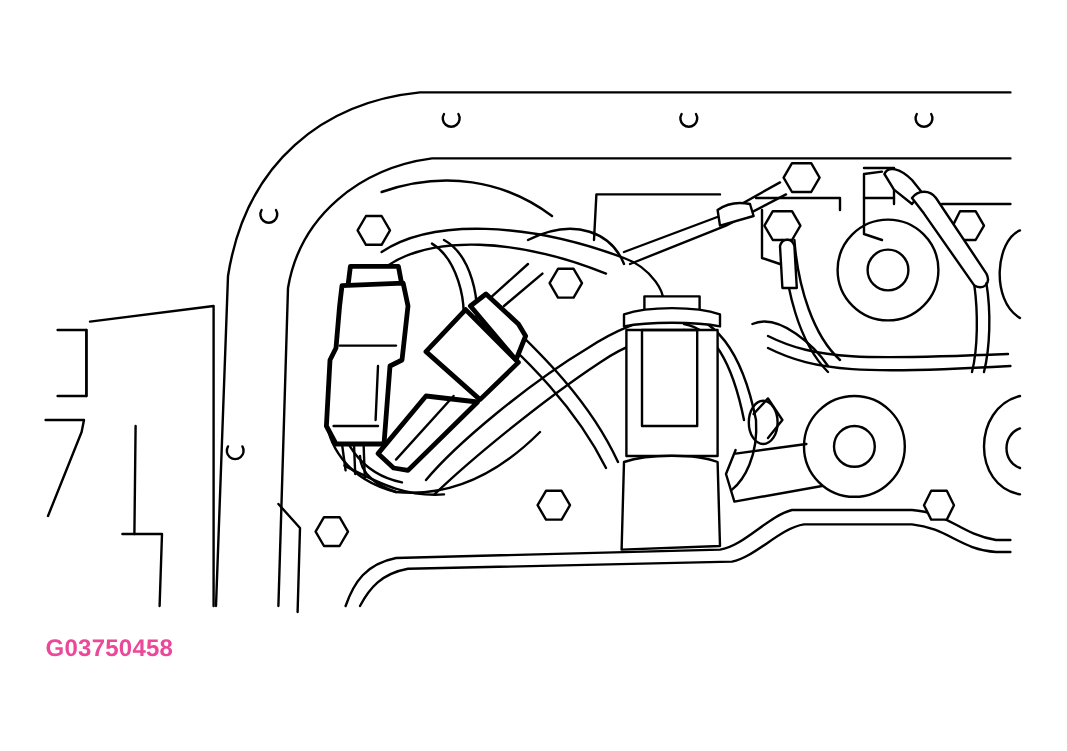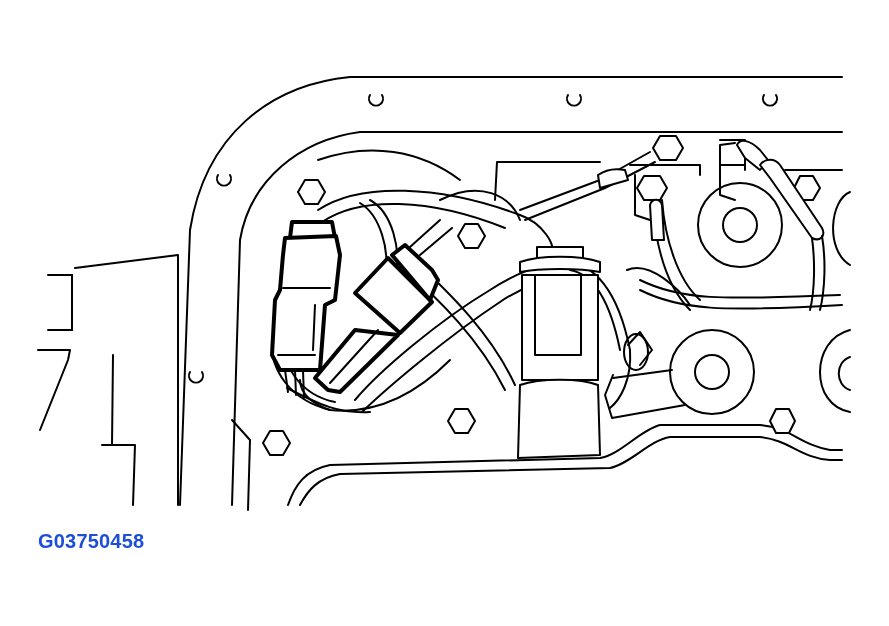--- a/index.html
+++ b/index.html
@@ -2,21 +2,21 @@
 <html><head>
 <meta charset="utf-8">
 <style>
   html, body { margin:0; padding:0; background:#ffffff; }
   body { width:889px; height:626px; position:relative; overflow:hidden; font-family:"Liberation Sans", sans-serif; }
   #diagram { position:absolute; left:0; top:0; width:889px; height:626px; }
   #diagram * { vector-effect: non-scaling-stroke; }
   .ln { fill:none; stroke:#000; stroke-width:2; stroke-linecap:round; stroke-linejoin:round; }
   .fillw { fill:#fff; stroke:#000; stroke-width:2; stroke-linejoin:round; }
   .fillw-thick { fill:#fff; stroke:#000; stroke-width:4; stroke-linejoin:round; }
-  #figure-id { position:absolute; left:38px; top:530px; font-size:20px; font-weight:bold; color:#1d4ed8; letter-spacing:0.2px; }
+  #figure-id { position:absolute; left:38px; top:530px; font-size:20px; font-weight:bold; color:#ec4899; letter-spacing:0.2px; }
 </style>
 </head>
 <body>
 
 <svg id="diagram" viewBox="0 0 889 626" xmlns="http://www.w3.org/2000/svg">
 
   <g>
     <polyline class="ln" points="75,268 178,255 178,505"></polyline>
     <polyline class="ln" points="48,275 72,275 72,330 48,330"></polyline>
     <polyline class="ln" points="38,350 70,350 68,360 40,430"></polyline>

